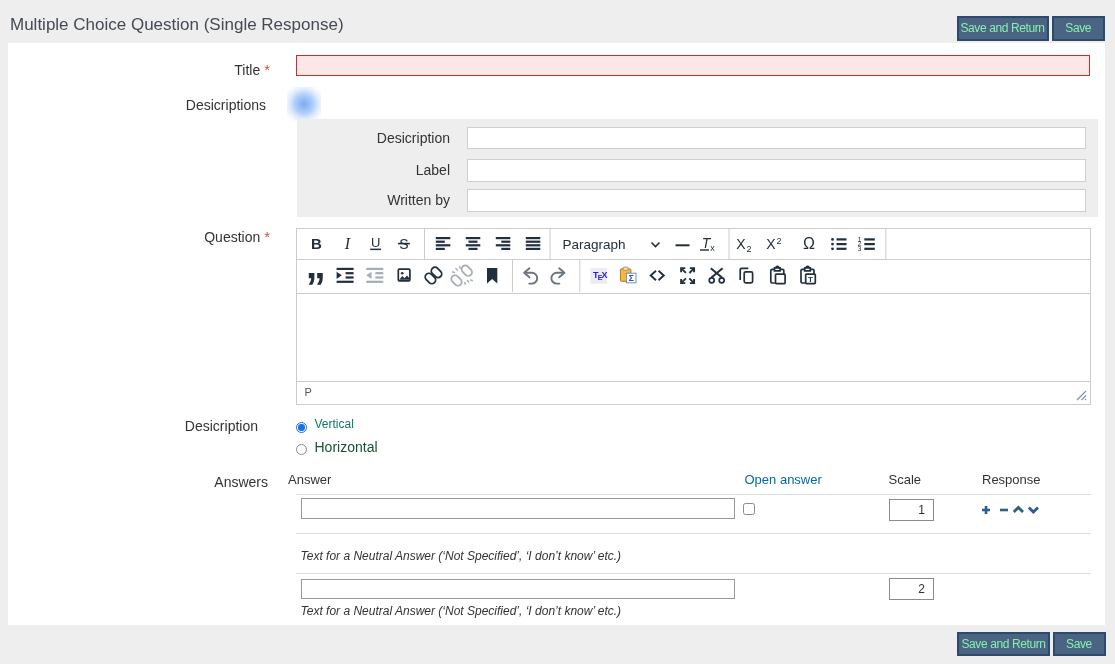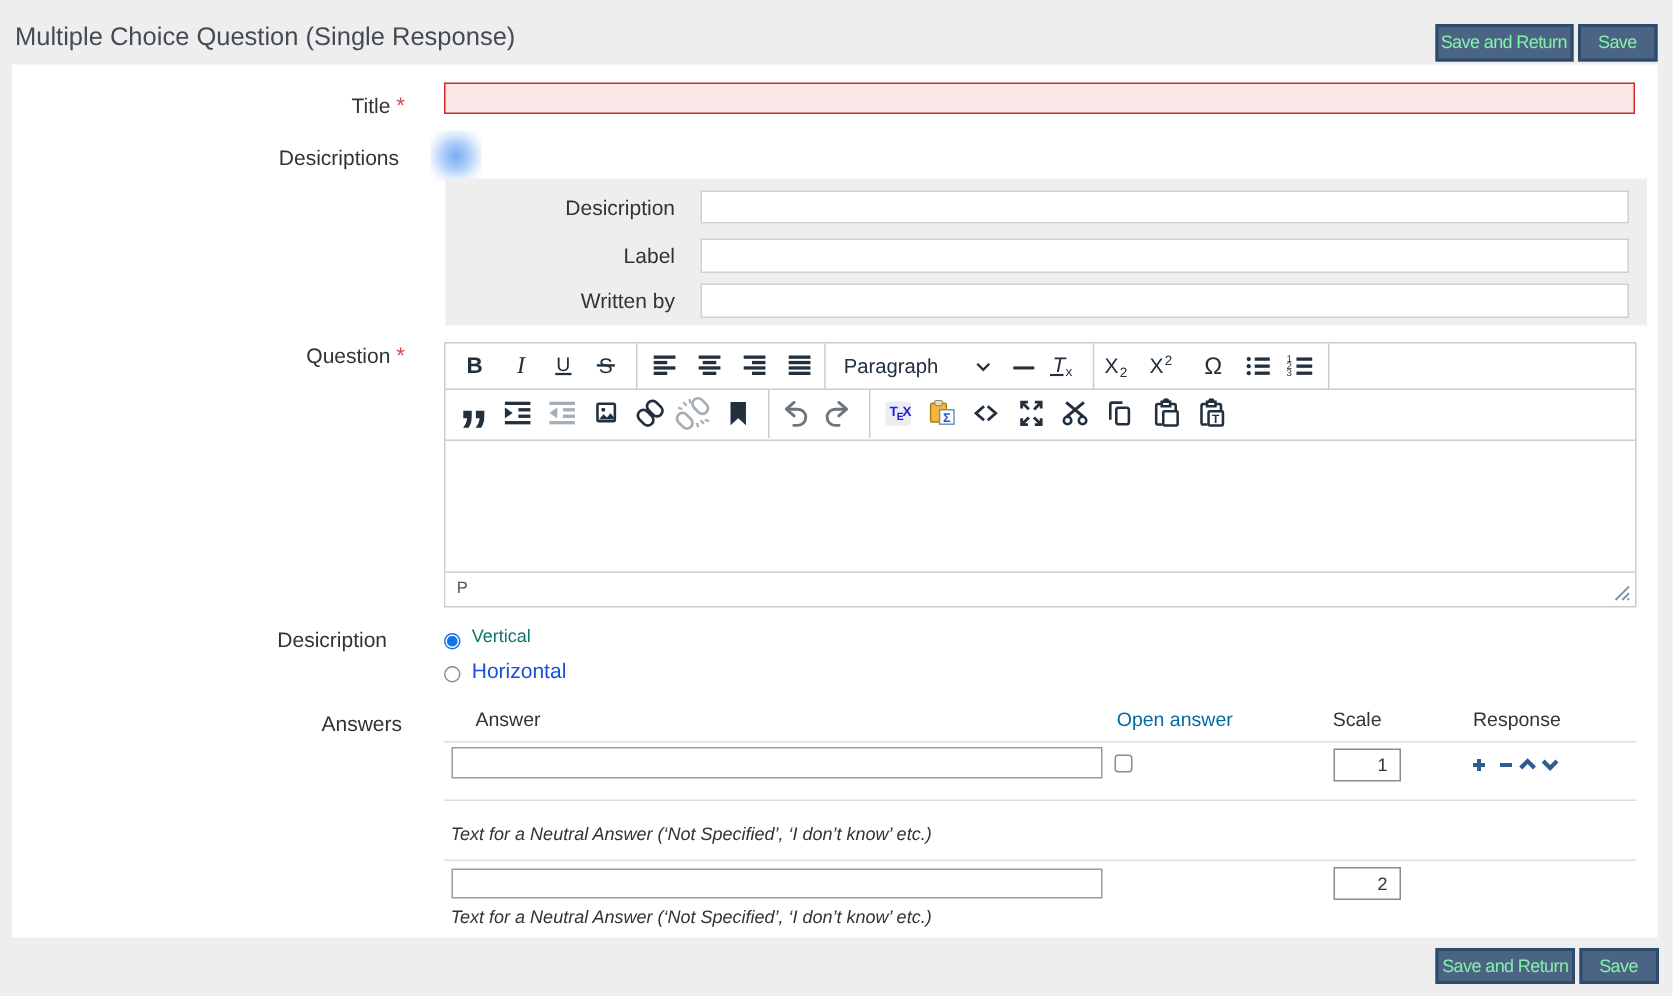--- a/index.html
+++ b/index.html
@@ -220,24 +220,24 @@
       <text x="513.5" y="21.8" font-size="8" font-weight="bold" fill="#222f3e" stroke="none" text-anchor="middle">T</text>
     </g>
   </svg>
 </div>
 
 <div class="lbl" style="left:100px; top:416px; width:158px;">Desicription</div>
 <div class="abs" style="left:295.5px; top:421.5px; width:11.6px; height:11.6px; border-radius:50%; border:1.8px solid #1673e6; background:#fff;"></div>
 <div class="abs" style="left:298.05px; top:424.05px; width:6.5px; height:6.5px; border-radius:50%; background:#1673e6;"></div>
 <div class="abs" style="left:314.5px; top:417px; font-size:12px; color:#0f766e;">Vertical</div>
 <div class="abs" style="left:295.5px; top:443.5px; width:11.5px; height:11.5px; border-radius:50%; border:1.5px solid #8b8b8b; background:#fff;"></div>
-<div class="abs" style="left:314.5px; top:439px; font-size:14px; color:#1d4ed8;">Horizontal</div>
+<div class="abs" style="left:314.5px; top:439px; font-size:14px; color:#14532d;">Horizontal</div>
 
 <div class="lbl" style="left:100px; top:471.5px; width:168px;">Answers</div>
-<div class="abs" style="left:317px; top:471.5px; font-size:13px; color:#333;">Answer</div>
+<div class="abs" style="left:288px; top:471.5px; font-size:13px; color:#333;">Answer</div>
 <div class="abs" style="left:744.5px; top:471.5px; font-size:13px; color:#0369a1;">Open answer</div>
 <div class="abs" style="left:888.5px; top:471.5px; font-size:13px; color:#333;">Scale</div>
 <div class="abs" style="left:982px; top:471.5px; font-size:13px; color:#333;">Response</div>
 <div class="abs" style="left:296px; top:493.5px; width:794.5px; height:1px; background:#dddddd;"></div>
 
 <div class="abs" style="left:300.5px; top:498px; width:434px; height:20.5px; background:#fff; border:1px solid #999;"></div>
 <div class="abs" style="left:742.5px; top:502.5px; width:12px; height:12px; background:#fff; border:1.5px solid #8b8b8b; border-radius:2.5px;"></div>
 <div class="abs" style="left:888.5px; top:498.5px; width:45.5px; height:22.5px; background:#fff; border:1px solid #8b8b8b; font-size:12px; color:#333; text-align:right; line-height:20.5px; padding-right:8px;">1</div>
 <svg class="abs" style="left:979px; top:502px;" width="62" height="12" viewBox="0 0 62 12">
   <path d="M3 8 h8 M7 4 v8" stroke="#2d5c8e" stroke-width="2.6"></path>

